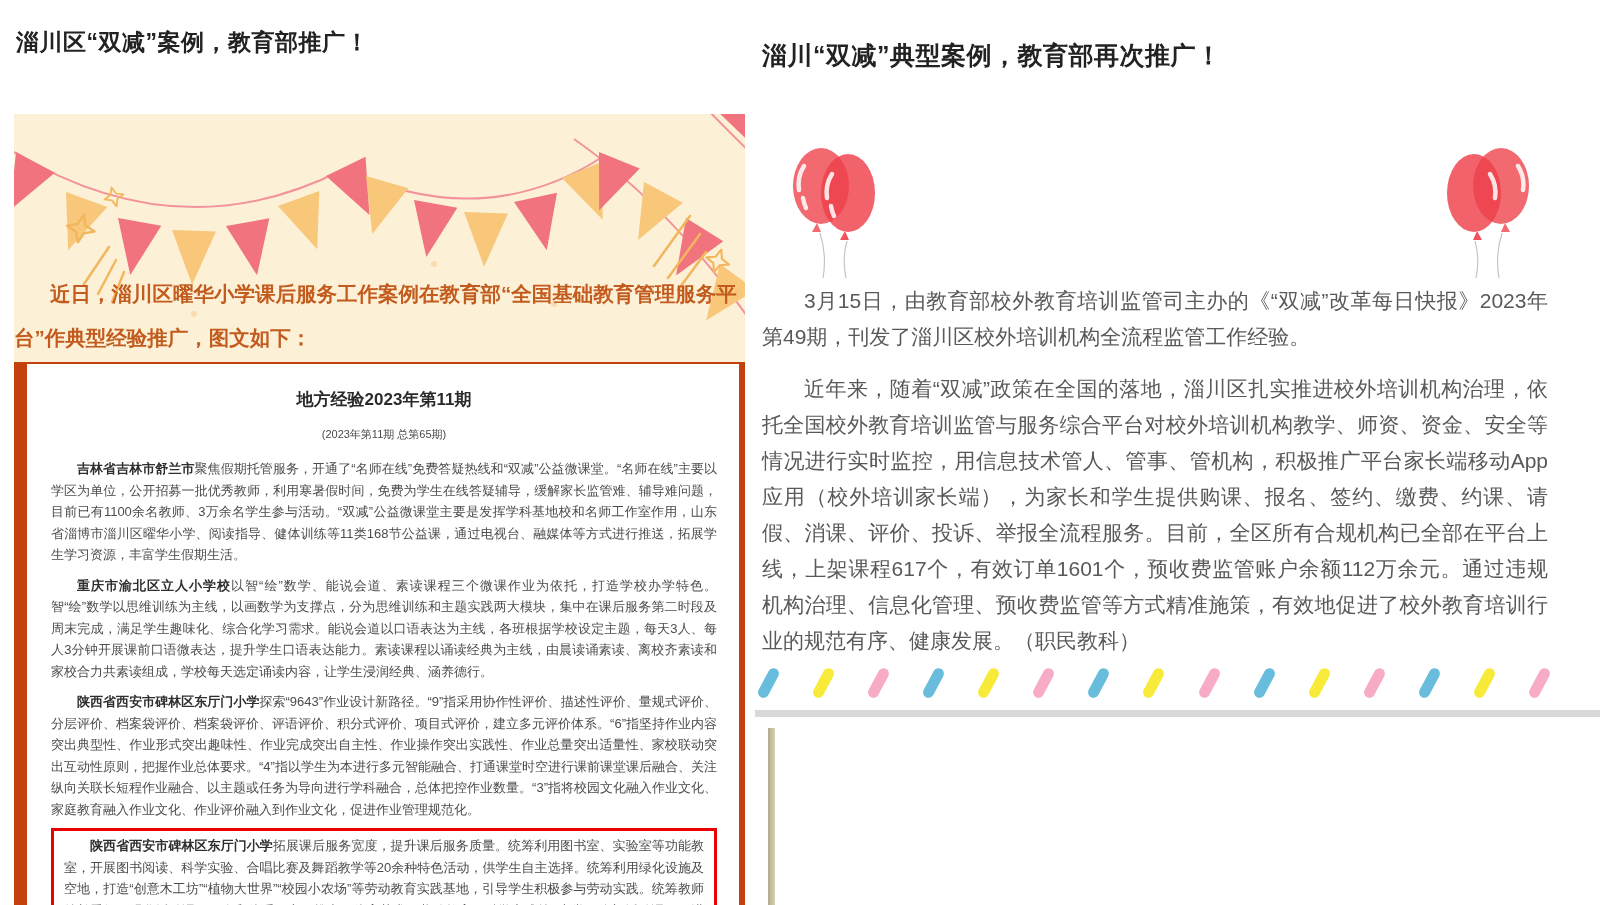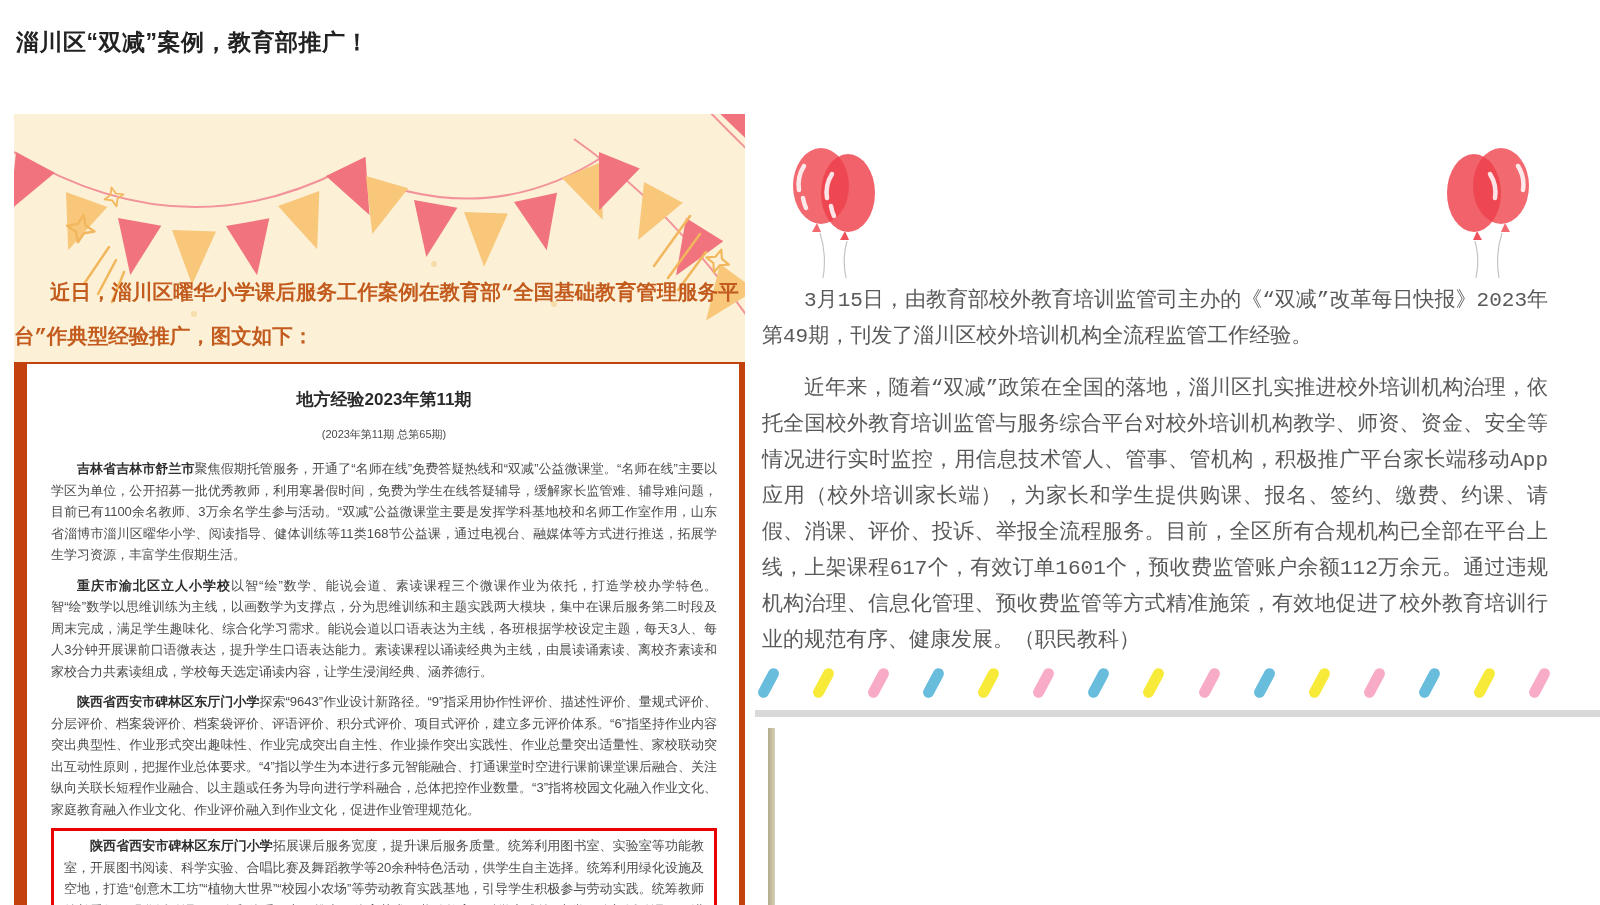--- a/index.html
+++ b/index.html
@@ -15,21 +15,21 @@
   #right-title{left:7px;top:22px;font-size:25px;}
   .byline{position:absolute;font-size:15.5px;white-space:nowrap;}
   #left-byline{left:16px;top:62px;}
   #right-byline{left:7px;top:76px;}
   .byline .account{color:#576b95;margin-right:14px;cursor:pointer;}
   .byline .date{color:#b7b7b7;margin-right:14px;}
   .byline .loc{color:#b7b7b7;}
 
   
   #banner{position:absolute;left:14px;top:114px;width:731px;height:249px;
-          background:#fcf1d7;overflow:hidden;font-family:Liberation Mono, monospace;}
+          background:#fcf1d7;overflow:hidden;}
   #banner svg{position:absolute;left:0;top:0;}
   #banner-notice{position:absolute;left:0;top:158px;width:731px;
                  font-weight:700;color:#c25b1d;font-size:20.5px;line-height:44px;
                  white-space:nowrap;}
   #banner-notice .l1{padding-left:36px;}
 
   
   #doc{position:absolute;left:14px;top:362px;width:731px;height:543px;
        background:#c2410c;}
   #doc .paper{position:absolute;left:13px;top:2px;right:6px;bottom:0;background:#ffffff;
@@ -37,21 +37,21 @@
   .doc-title{text-align:center;font-size:17px;font-weight:700;color:#2a2a2a;}
   .doc-subtitle{text-align:center;font-size:11px;color:#4a4a4a;margin-top:16px;}
   .doc-p{font-size:13px;line-height:21.5px;color:#4c4c4c;text-align:justify;
          text-indent:2em;margin:9px 0 0 0;}
   .doc-p:first-of-type{margin-top:16px;}
   .doc-p b{color:#2e2e2e;}
   #highlight-box{margin-top:8px;border:3px solid #ea0202;padding:4px 10px 6px 10px;}
   #highlight-box .doc-p{margin-top:0;}
 
   
-  #right-paras{position:absolute;left:7px;top:283px;width:786px;font-family:Liberation Mono, monospace;}
+  #right-paras{position:absolute;left:7px;top:283px;width:786px;}
   #right-paras p{font-size:21px;line-height:36px;color:#595959;text-align:justify;
                  text-indent:2em;margin:0 0 16px 0;}
   .balloons{position:absolute;top:140px;width:100px;height:140px;}
   #balloons-left{left:32px;}
   #balloons-right{left:680px;transform:scaleX(-1);}
 
   
   #slash-row{position:absolute;left:8px;top:666px;width:782px;height:34px;
              display:flex;justify-content:space-between;align-items:center;}
   .slash{width:11px;height:32px;border-radius:6px;transform:rotate(28deg);}
@@ -139,20 +139,21 @@
 
       <div id="highlight-box">
         <p class="doc-p"><b>陕西省西安市碑林区东厅门小学</b><span>拓展课后服务宽度，提升课后服务质量。统筹利用图书室、实验室等功能教室，开展图书阅读、科学实验、合唱比赛及舞蹈教学等20余种特色活动，供学生自主选择。统筹利用绿化设施及空地，打造“创意木工坊”“植物大世界”“校园小农场”等劳动教育实践基地，引导学生积极参与劳动实践。统筹教师特长爱好，强化活动课程开发和体系研究，推出了体育艺术、劳动教育、科学实践等5大类40余门活动课程，进一步丰富了学生课后服务活动内容。</span></p>
       </div>
     </div>
   </div>
 </div>
 
 <div class="panel" id="right-panel">
 
+  <h1 class="art-title" id="right-title">淄川“双减”典型案例，教育部再次推广！</h1>
 
 
   <svg class="balloons" id="balloons-left" viewBox="0 0 100 140">
     <ellipse cx="34" cy="46" rx="28" ry="38" fill="#f26a70"></ellipse>
     <path d="M30,83 l4,9 h-9 z" fill="#f26a70"></path>
     <ellipse cx="61" cy="53" rx="27" ry="39" fill="#ee3f4a" opacity="0.82"></ellipse>
     <path d="M58,91 l4,9 h-9 z" fill="#ee3f4a" opacity="0.9"></path>
     <path d="M17,26 q-7,11 -5,24" stroke="#ffffff" stroke-width="4.5" fill="none" stroke-linecap="round" opacity="0.85"></path>
     <path d="M16,58 q1,6 3,10" stroke="#ffffff" stroke-width="4.5" fill="none" stroke-linecap="round" opacity="0.85"></path>
     <path d="M45,34 q-7,11 -5,24" stroke="#ffffff" stroke-width="4.5" fill="none" stroke-linecap="round" opacity="0.85"></path>

